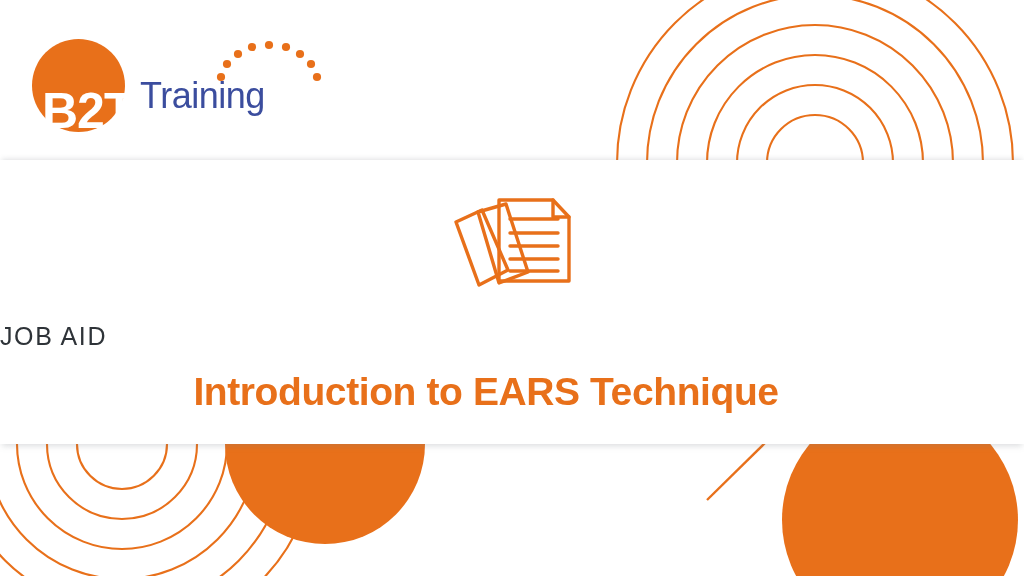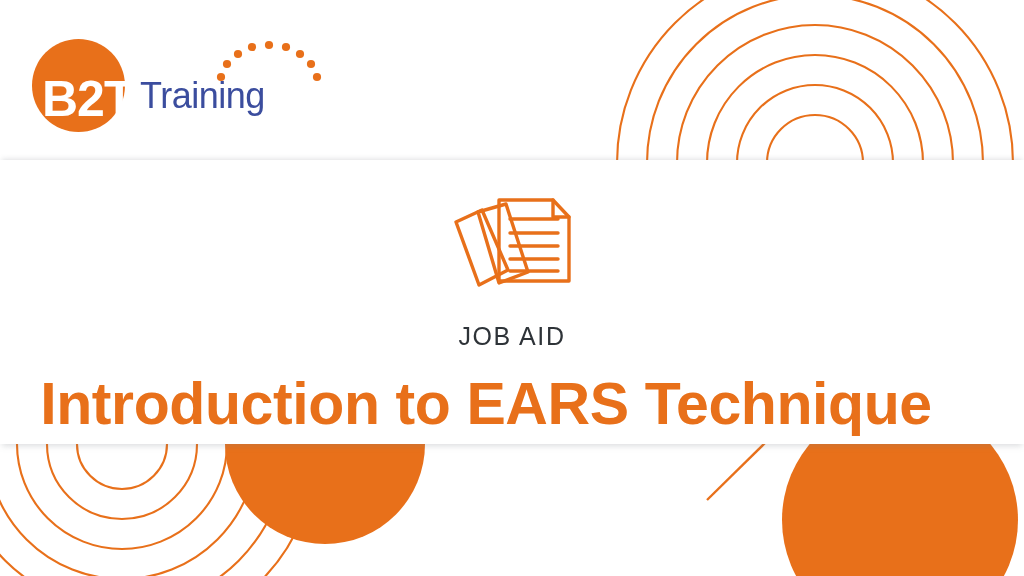--- a/index.html
+++ b/index.html
@@ -46,21 +46,21 @@
   }
   .logo-circle {
     position:absolute;
     left:4px; top:5px;
     width:93px; height:93px;
     border-radius:50%;
     background:#E8701A;
   }
   .logo-b2t {
     position:absolute;
-    left:14px; top:40px;
+    left:14px; top:52px;
     font-size:50px;
     font-weight:bold;
     color:#ffffff;
     letter-spacing:-1px;
     line-height:1;
     z-index:2;
   }
   .logo-training {
     position:absolute;
     left:112px; top:44px;
@@ -78,33 +78,33 @@
     left:452px; top:186px;
     width:130px; height:115px;
     z-index:9;
   }
 
   
   .eyebrow {
     position:absolute;
     left:0; top:322px;
     width:1024px;
-    text-align:center;
+    text-align:left;
     font-size:25px;
     font-weight:500;
     letter-spacing:1.6px;
     color:#2E3338;
     z-index:9;
   }
   .title {
     position:absolute;
     left:0; top:370px;
     width:972px;
     text-align:center;
-    font-size:59px;
+    font-size:39px;
     font-weight:bold;
     letter-spacing:-0.4px;
     color:#E8701A;
     z-index:9;
   }
 </style>
 </head>
 <body>
 
 <div id="slide">

